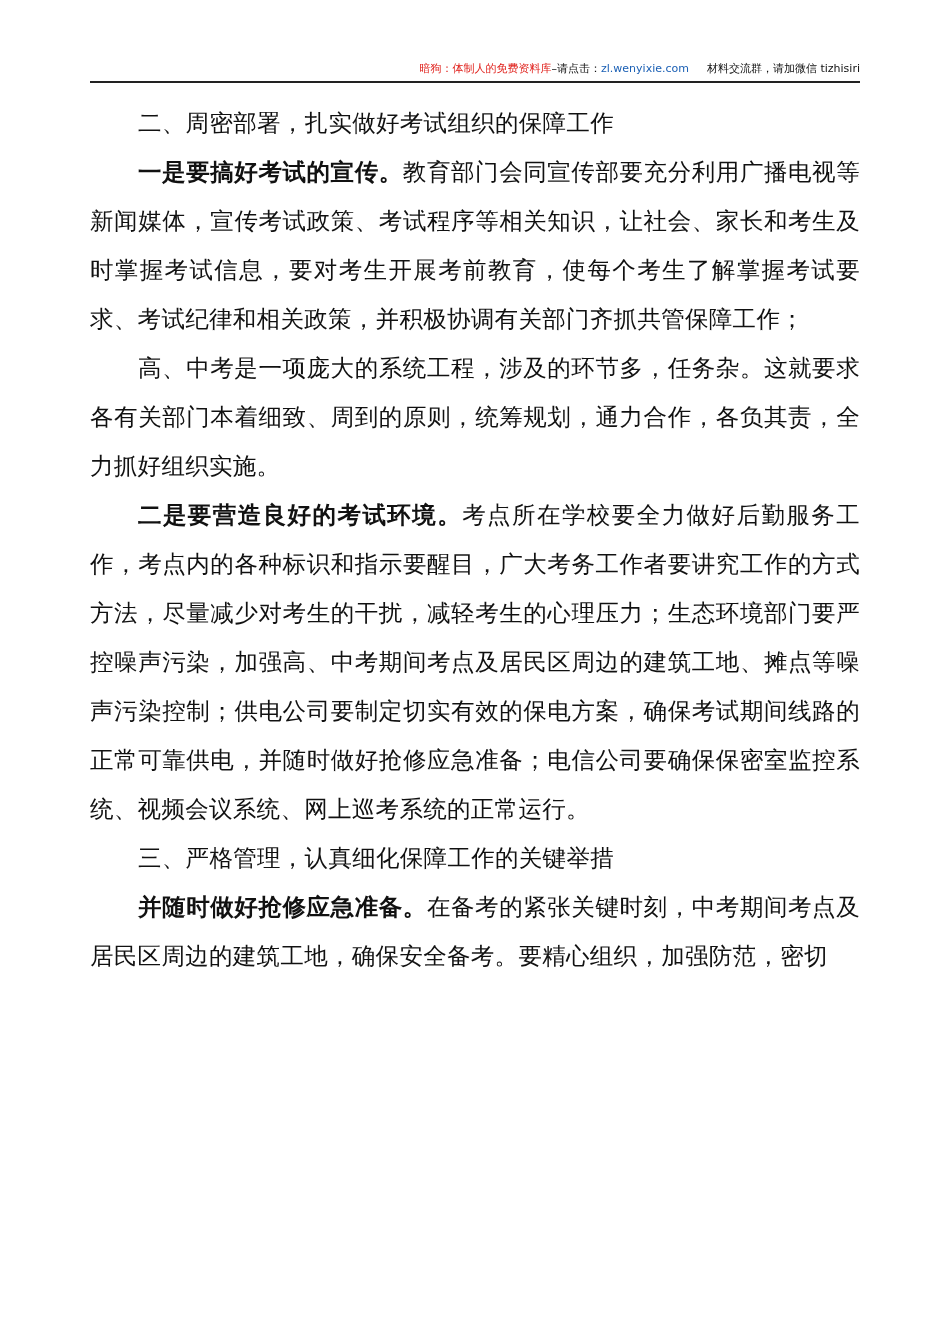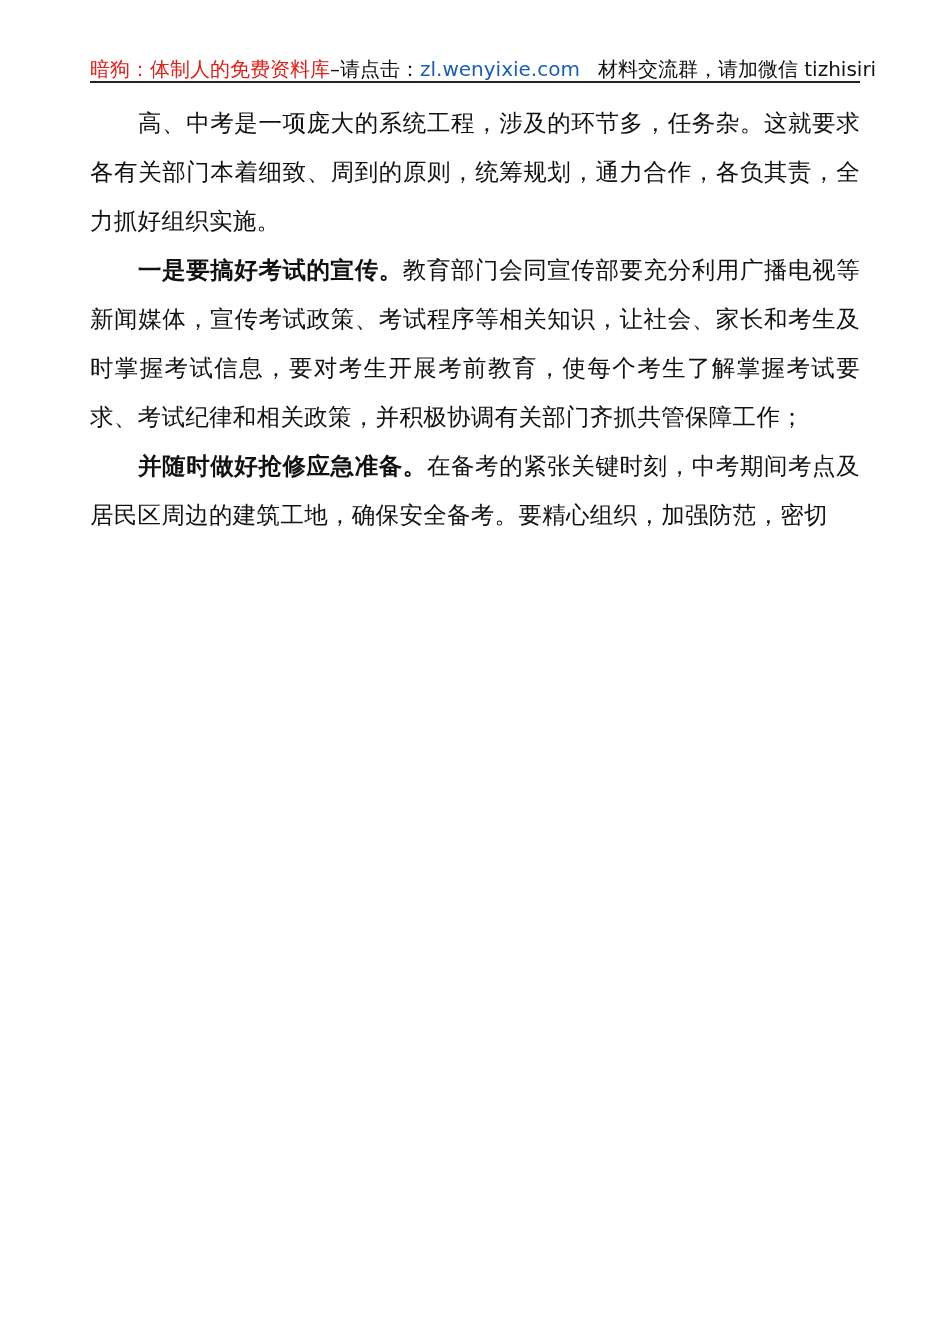--- a/index.html
+++ b/index.html
@@ -1,34 +1,37 @@
 <!DOCTYPE html>
 <html><head>
 <meta charset="utf-8">
 <style>
   html, body { margin:0; padding:0; background:#ffffff; }
   body { width:950px; height:1344px; position:relative; overflow:hidden;
          font-family:"DejaVu Sans","Liberation Sans",sans-serif; color:#111; }
   .header { position:absolute; left:90px; top:58px; width:770px; height:22px;
-            text-align:left; font-size:20px; line-height:22px; white-space:nowrap; }
+            text-align:right; font-size:11px; line-height:22px; white-space:nowrap; }
   .header .red { color:#e0201b; }
   .header .link { color:#1a5fb4; }
   .header .gap { display:inline-block; width:18px; }
   .rule { position:absolute; left:90px; top:81px; width:770px; height:1.5px; background:#222; }
   .page-body { position:absolute; left:90px; top:99px; width:770px; }
   .para { margin:0; font-size:23.5px; line-height:49px; text-align:justify; text-align-last:left;
           letter-spacing:0.3px; }
   .indent { text-indent:48px; }
   .bold { font-weight:bold; }
 </style>
 </head>
 <body>
 
 <div class="header">
   <span class="red">暗狗：体制人的免费资料库</span><span>–请点击：</span><span class="link">zl.wenyixie.com</span><span class="gap"></span><span>材料交流群，请加微信 tizhisiri</span>
 </div>
 <div class="rule"></div>
 
 <div class="page-body">
+  <p class="para indent">二、周密部署，扎实做好考试组织的保障工作</p>
+  <p class="para indent"><span class="bold">一是要搞好考试的宣传。</span><span>教育部门会同宣传部要充分利用广播电视等新闻媒体，宣传考试政策、考试程序等相关知识，让社会、家长和考生及时掌握考试信息，要对考生开展考前教育，使每个考生了解掌握考试要求、考试纪律和相关政策，并积极协调有关部门齐抓共管保障工作；</span></p>
   <p class="para indent">高、中考是一项庞大的系统工程，涉及的环节多，任务杂。这就要求各有关部门本着细致、周到的原则，统筹规划，通力合作，各负其责，全力抓好组织实施。</p>
-  <p class="para indent"><span class="bold">一是要搞好考试的宣传。</span><span>教育部门会同宣传部要充分利用广播电视等新闻媒体，宣传考试政策、考试程序等相关知识，让社会、家长和考生及时掌握考试信息，要对考生开展考前教育，使每个考生了解掌握考试要求、考试纪律和相关政策，并积极协调有关部门齐抓共管保障工作；</span></p>
+  <p class="para indent"><span class="bold">二是要营造良好的考试环境。</span><span>考点所在学校要全力做好后勤服务工作，考点内的各种标识和指示要醒目，广大考务工作者要讲究工作的方式方法，尽量减少对考生的干扰，减轻考生的心理压力；生态环境部门要严控噪声污染，加强高、中考期间考点及居民区周边的建筑工地、摊点等噪声污染控制；供电公司要制定切实有效的保电方案，确保考试期间线路的正常可靠供电，并随时做好抢修应急准备；电信公司要确保保密室监控系统、视频会议系统、网上巡考系统的正常运行。</span></p>
+  <p class="para indent">三、严格管理，认真细化保障工作的关键举措</p>
   <p class="para indent"><span class="bold">并随时做好抢修应急准备。</span><span>在备考的紧张关键时刻，中考期间考点及居民区周边的建筑工地，确保安全备考。要精心组织，加强防范，密切</span></p>
 </div>
 
 </body></html>

